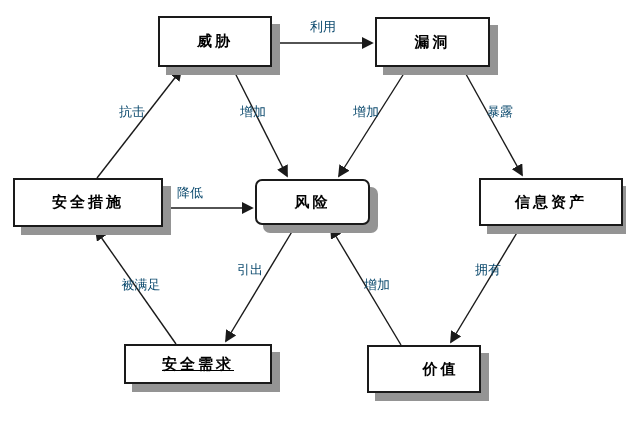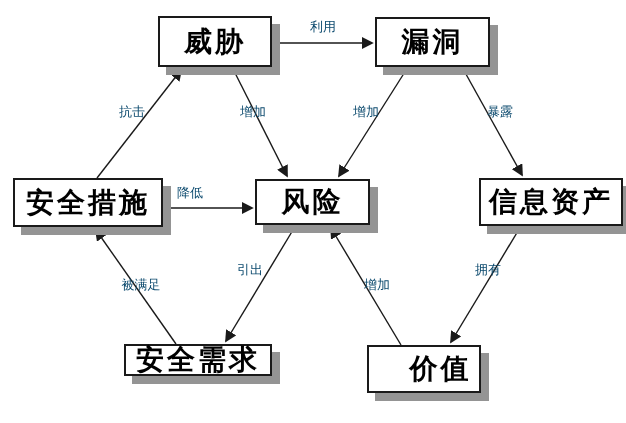--- a/index.html
+++ b/index.html
@@ -27,43 +27,43 @@
     stroke-width: 1.4;
   }
   .node {
     position: absolute;
     background: #ffffff;
     border: 2px solid #1a1a1a;
     box-shadow: 8px 8px 0 #949494;
     display: flex;
     align-items: center;
     justify-content: center;
-    font-size: 28px;
+    font-size: 15px;
     font-weight: bold;
     color: #000000;
     letter-spacing: 3px;
     box-sizing: border-box;
     white-space: nowrap;
   }
   .edge-label {
     position: absolute;
     transform: translate(-50%, -50%);
     font-size: 13px;
     font-weight: normal;
     color: #0c4a6e;
     white-space: nowrap;
     background: transparent;
   }
   
   #node-threat                { left: 158px; top: 16px;  width: 114px; height: 51px; }
   #node-vulnerability         { left: 375px; top: 17px;  width: 115px; height: 50px; }
   #node-security-measures     { left: 13px;  top: 178px; width: 150px; height: 49px; }
-  #node-risk                  { left: 255px; top: 179px; width: 115px; height: 46px; }
+  #node-risk                  { left: 255px; top: 179px; width: 115px; height: 46px; border-radius: 7px; }
   #node-information-assets    { left: 463px; top: 178px; width: 144px; height: 48px; margin-left: 16px; }
-  #node-security-requirements { left: 124px; top: 344px; width: 148px; height: 32px; }
+  #node-security-requirements { left: 124px; top: 344px; width: 148px; height: 40px; text-decoration: underline; }
   #node-value                 { left: 367px; top: 345px; width: 114px; height: 48px; padding-left: 33px; }
   
   #edge-label-exploit       { left: 323px; top: 27px;  }
   #edge-label-resist        { left: 132px; top: 112px; }
   #edge-label-increase-1    { left: 253px; top: 112px; }
   #edge-label-increase-2    { left: 366px; top: 112px; }
   #edge-label-expose        { left: 500px; top: 112px; }
   #edge-label-reduce        { left: 190px; top: 193px; }
   #edge-label-satisfied-by  { left: 141px; top: 285px; }
   #edge-label-derive        { left: 250px; top: 270px; }

